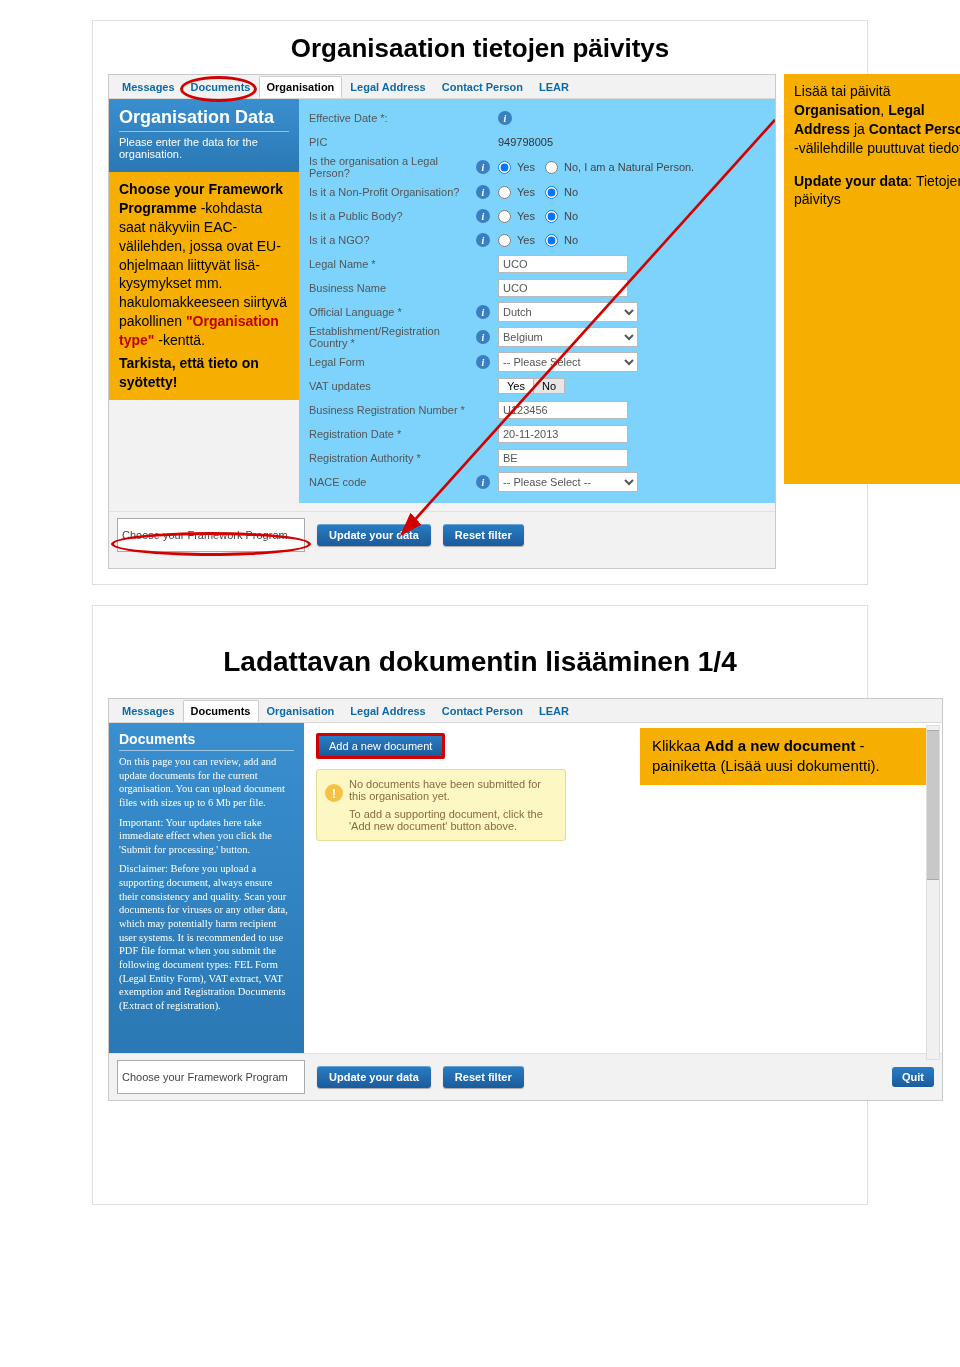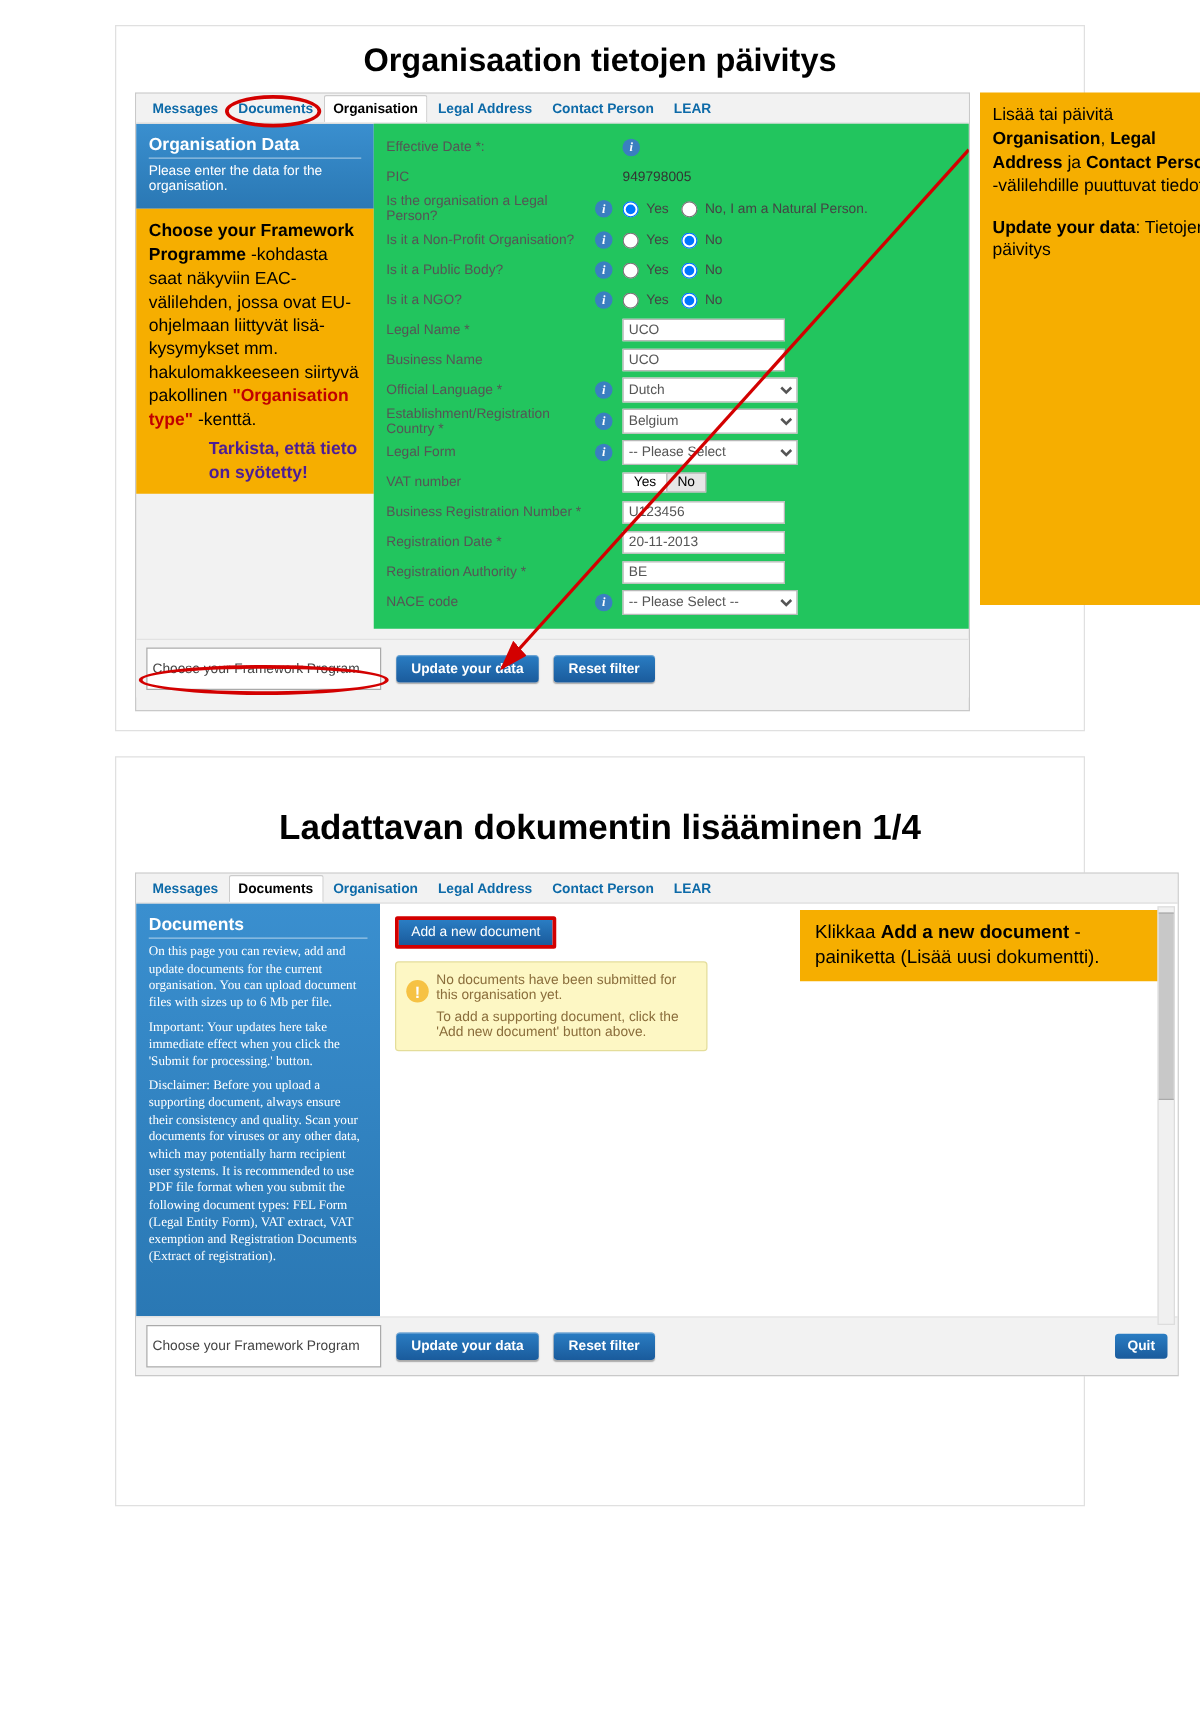--- a/index.html
+++ b/index.html
@@ -77,38 +77,38 @@
   }
   .blue-box {
     background: #2a78b4;
     background: linear-gradient(to bottom, #3a8fcf 0%, #2a78b4 100%);
     color: #fff;
     padding: 8px 10px 12px 10px;
     font-size: 11px;
   }
   .blue-box h3 {
     margin: 0 0 4px 0;
-    font-size: 14px;
+    font-size: 18px;
     font-weight: bold;
     border-bottom: 1px solid rgba(255,255,255,0.5);
     padding-bottom: 3px;
   }
   .yellow-box {
     background: #f6ae00;
     color: #000;
     padding: 8px 10px;
     font-size: 14px;
     line-height: 1.35;
   }
   .yellow-box b { font-weight: bold; }
   .red-text { color: #c00000; font-weight: bold; }
-  .green-text { color: #4c1d95; font-weight: bold; margin-left: 48px; }
+  .green-text { color: #000000; font-weight: bold; }
 
   .form-area {
-    background: #22c55e;
+    background: #7dd3fc;
     padding: 8px 10px;
     font-size: 11px;
     position: relative;
   }
   .frow {
     display: grid;
     grid-template-columns: 165px 20px 1fr;
     align-items: center;
     min-height: 22px;
     gap: 2px;
@@ -390,21 +390,21 @@
             <label>Establishment/Registration Country *</label>
             <span class="info-ic">i</span>
             <select class="sel-input"><option>Belgium</option></select>
           </div>
           <div class="frow">
             <label>Legal Form</label>
             <span class="info-ic">i</span>
             <select class="sel-input"><option>-- Please Select</option></select>
           </div>
           <div class="frow">
-            <label>VAT number</label>
+            <label>VAT updates</label>
             <span></span>
             <span>
               <button class="yn-btn">Yes</button><button class="yn-btn sel">No</button>
             </span>
           </div>
           <div class="frow">
             <label>Business Registration Number *</label>
             <span></span>
             <input class="txt-input" value="U123456" style="">
           </div>

